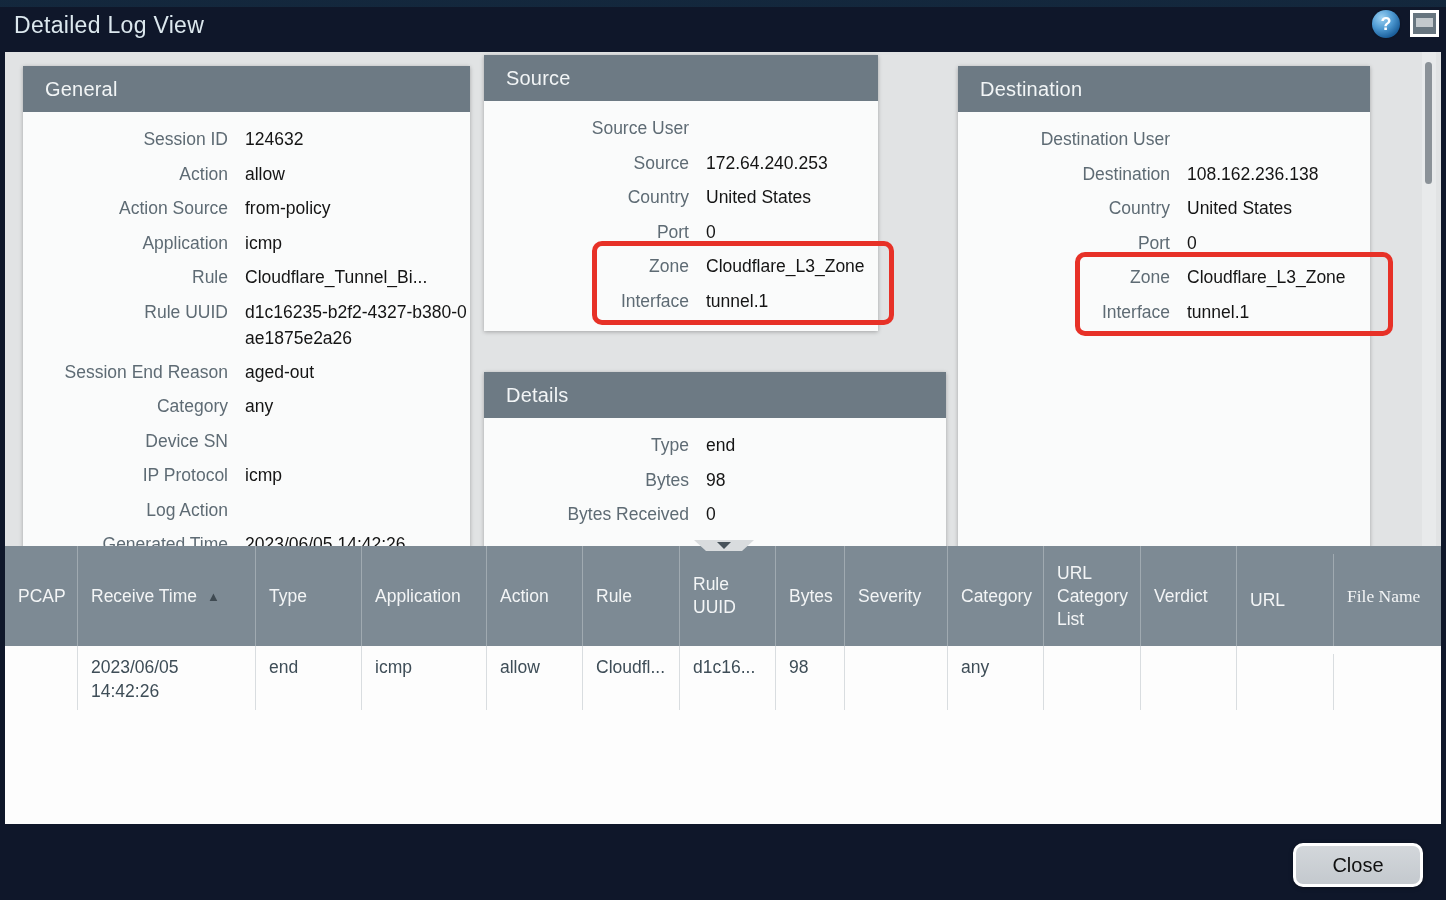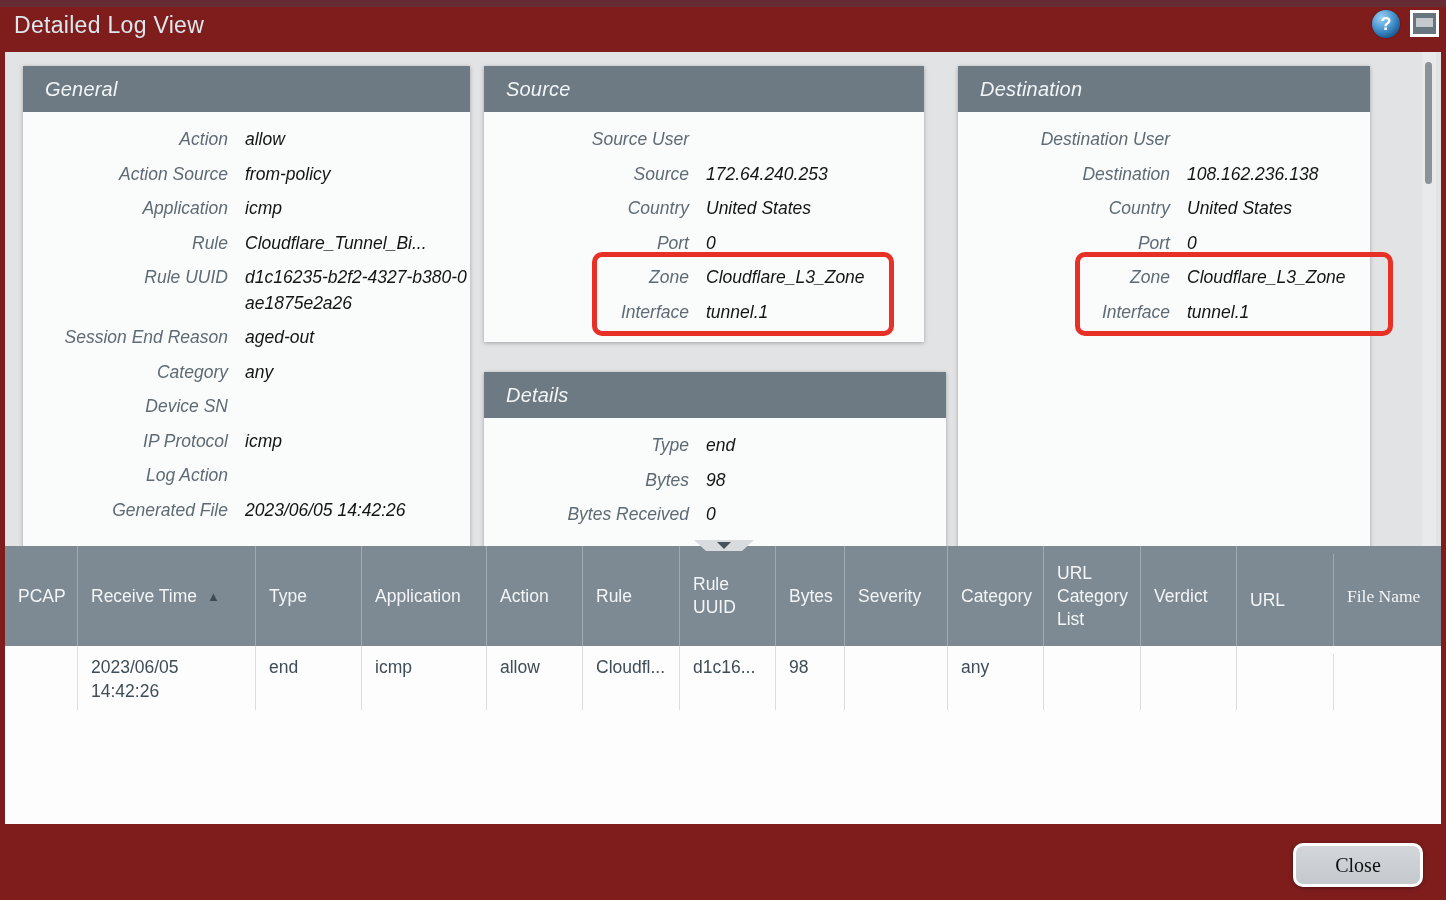--- a/index.html
+++ b/index.html
@@ -1,45 +1,45 @@
 <!DOCTYPE html>
 <html><head>
 <meta charset="utf-8">
 <style>
   * { margin:0; padding:0; box-sizing:border-box; }
   html,body { width:1446px; height:900px; overflow:hidden; }
   body { font-family:"Liberation Sans", sans-serif; }
 
-  .dialog { position:relative; width:1446px; height:900px; background:#7f1d1d; }
+  .dialog { position:relative; width:1446px; height:900px; background:#0f172a; }
 
   
   .titlebar { position:absolute; left:0; top:0; width:1446px; height:52px;
     background:linear-gradient(180deg,#20587440 0,#20587440 7px,#0000 7px); }
   .title { position:absolute; left:14px; top:12px; font-size:23px; color:#dce8ee; letter-spacing:.3px; }
   .help-icon { position:absolute; left:1372px; top:10px; width:28px; height:28px; border-radius:50%;
     background:radial-gradient(circle at 35% 28%, #9ed2f2 0%, #4f9bd3 40%, #1b5f9b 75%, #134c80 100%);
     color:#fff; font-size:18px; font-weight:bold; text-align:center; line-height:28px; cursor:pointer;
     box-shadow:0 0 2px rgba(0,0,0,.4); }
   .win-icon { position:absolute; left:1410px; top:10px; width:29px; height:27px;
     border:3px solid #fff; background:#67757f; cursor:pointer; }
   .win-icon .inner { margin:5px 3px; height:9px; background:#c3c9cd; }
 
   
   .upper { position:absolute; left:5px; top:52px; width:1436px; height:494px;
     background:#e1e3e4; overflow:hidden; }
-  .panel { position:absolute; background:#fafbfb; box-shadow:0 1px 4px rgba(0,0,0,.28);font-style:italic; }
+  .panel { position:absolute; background:#fafbfb; box-shadow:0 1px 4px rgba(0,0,0,.28); }
   .panel-hd { height:46px; background:#6d7a84; color:#f2f5f6; font-size:20px;
     line-height:46px; padding-left:22px; letter-spacing:.2px; }
   .panel-bd { padding-top:10px; }
   .prow { display:flex; min-height:34.5px; padding:4px 0; align-items:flex-start; }
   .plabel { width:205px; flex:0 0 205px; text-align:right; color:#5e6b74; font-size:17.5px; line-height:26px; }
   .pvalue { margin-left:17px; color:#141414; font-size:17.5px; line-height:26px;
     word-break:break-all; max-width:225px; }
   .panel-general  { left:18px;  top:14px; width:447px; height:520px; }
-  .panel-source   { left:479px; top:14px; width:440px; height:276px; }
+  .panel-source   { left:479px; top:3px; width:394px; height:276px; }
   .panel-details  { left:479px; top:320px; width:462px; height:210px; }
   .panel-dest     { left:953px; top:14px; width:412px; height:520px; }
   .panel-dest .plabel { width:212px; flex:0 0 212px; }
   .redbox { position:absolute; border:5px solid #e73127; border-radius:10px; pointer-events:none; }
   .redbox-src  { left:108px; top:186px; width:302px; height:84px; }
   .redbox-dest { left:117px; top:186px; width:318px; height:84px; }
 
   
   .vscroll-track { position:absolute; right:5px; top:0; width:14px; height:494px; background:#e8eaeb; }
   .vscroll-thumb { position:absolute; left:3px; top:10px; width:7px; height:122px;
@@ -63,21 +63,21 @@
   .c4{width:125px;flex:0 0 125px;} .c5{width:96px;flex:0 0 96px;} .c6{width:97px;flex:0 0 97px;}
   .c7{width:96px;flex:0 0 96px;} .c8{width:69px;flex:0 0 69px;} .c9{width:103px;flex:0 0 103px;}
   .c10{width:96px;flex:0 0 96px;} .c11{width:97px;flex:0 0 97px;} .c12{width:96px;flex:0 0 96px;}
   .c13{width:97px;flex:0 0 97px;margin-top:8px;} .c14{flex:1;font-family:Liberation Serif, serif;}
   .th.c14, .td.c14 { border-right:none; }
   .sort-icon { margin-left:10px; font-size:13px; color:#3f4a52; }
 
   
   .close-btn { position:absolute; right:23px; top:843px; width:130px; height:44px;
     background:linear-gradient(180deg,#d3d7db 0%,#c4c9ce 100%); border:3px solid #fff; border-radius:10px;
-    font-family:Liberation Serif, serif; font-size:20px; color:#101010;
+    font-family:Liberation Sans, sans-serif; font-size:20px; color:#101010;
     box-shadow:0 1px 4px rgba(0,0,0,.35); cursor:pointer; }
 </style>
 </head>
 <body>
 
 <div class="dialog">
 
   <div class="titlebar">
     <div class="title">Detailed Log View</div>
     <div class="help-icon">?</div>
@@ -85,20 +85,24 @@
         <div class="inner"></div>
       </div>
   </div>
 
   <div class="upper">
 
     <div class="panel panel-general">
       <div class="panel-hd">General</div>
       <div class="panel-bd">
         <div class="prow">
+            <span class="plabel">Session ID</span>
+            <span class="pvalue">124632</span>
+          </div>
+        <div class="prow">
             <span class="plabel">Action</span>
             <span class="pvalue">allow</span>
           </div>
         <div class="prow">
             <span class="plabel">Action Source</span>
             <span class="pvalue">from-policy</span>
           </div>
         <div class="prow">
             <span class="plabel">Application</span>
             <span class="pvalue">icmp</span>
@@ -125,21 +129,21 @@
           </div>
         <div class="prow">
             <span class="plabel">IP Protocol</span>
             <span class="pvalue">icmp</span>
           </div>
         <div class="prow">
             <span class="plabel">Log Action</span>
             <span class="pvalue"></span>
           </div>
         <div class="prow">
-            <span class="plabel">Generated File</span>
+            <span class="plabel">Generated Time</span>
             <span class="pvalue">2023/06/05 14:42:26</span>
           </div>
       </div>
     </div>
 
     <div class="panel panel-source">
       <div class="panel-hd">Source</div>
       <div class="panel-bd">
         <div class="prow">
             <span class="plabel">Source User</span>

